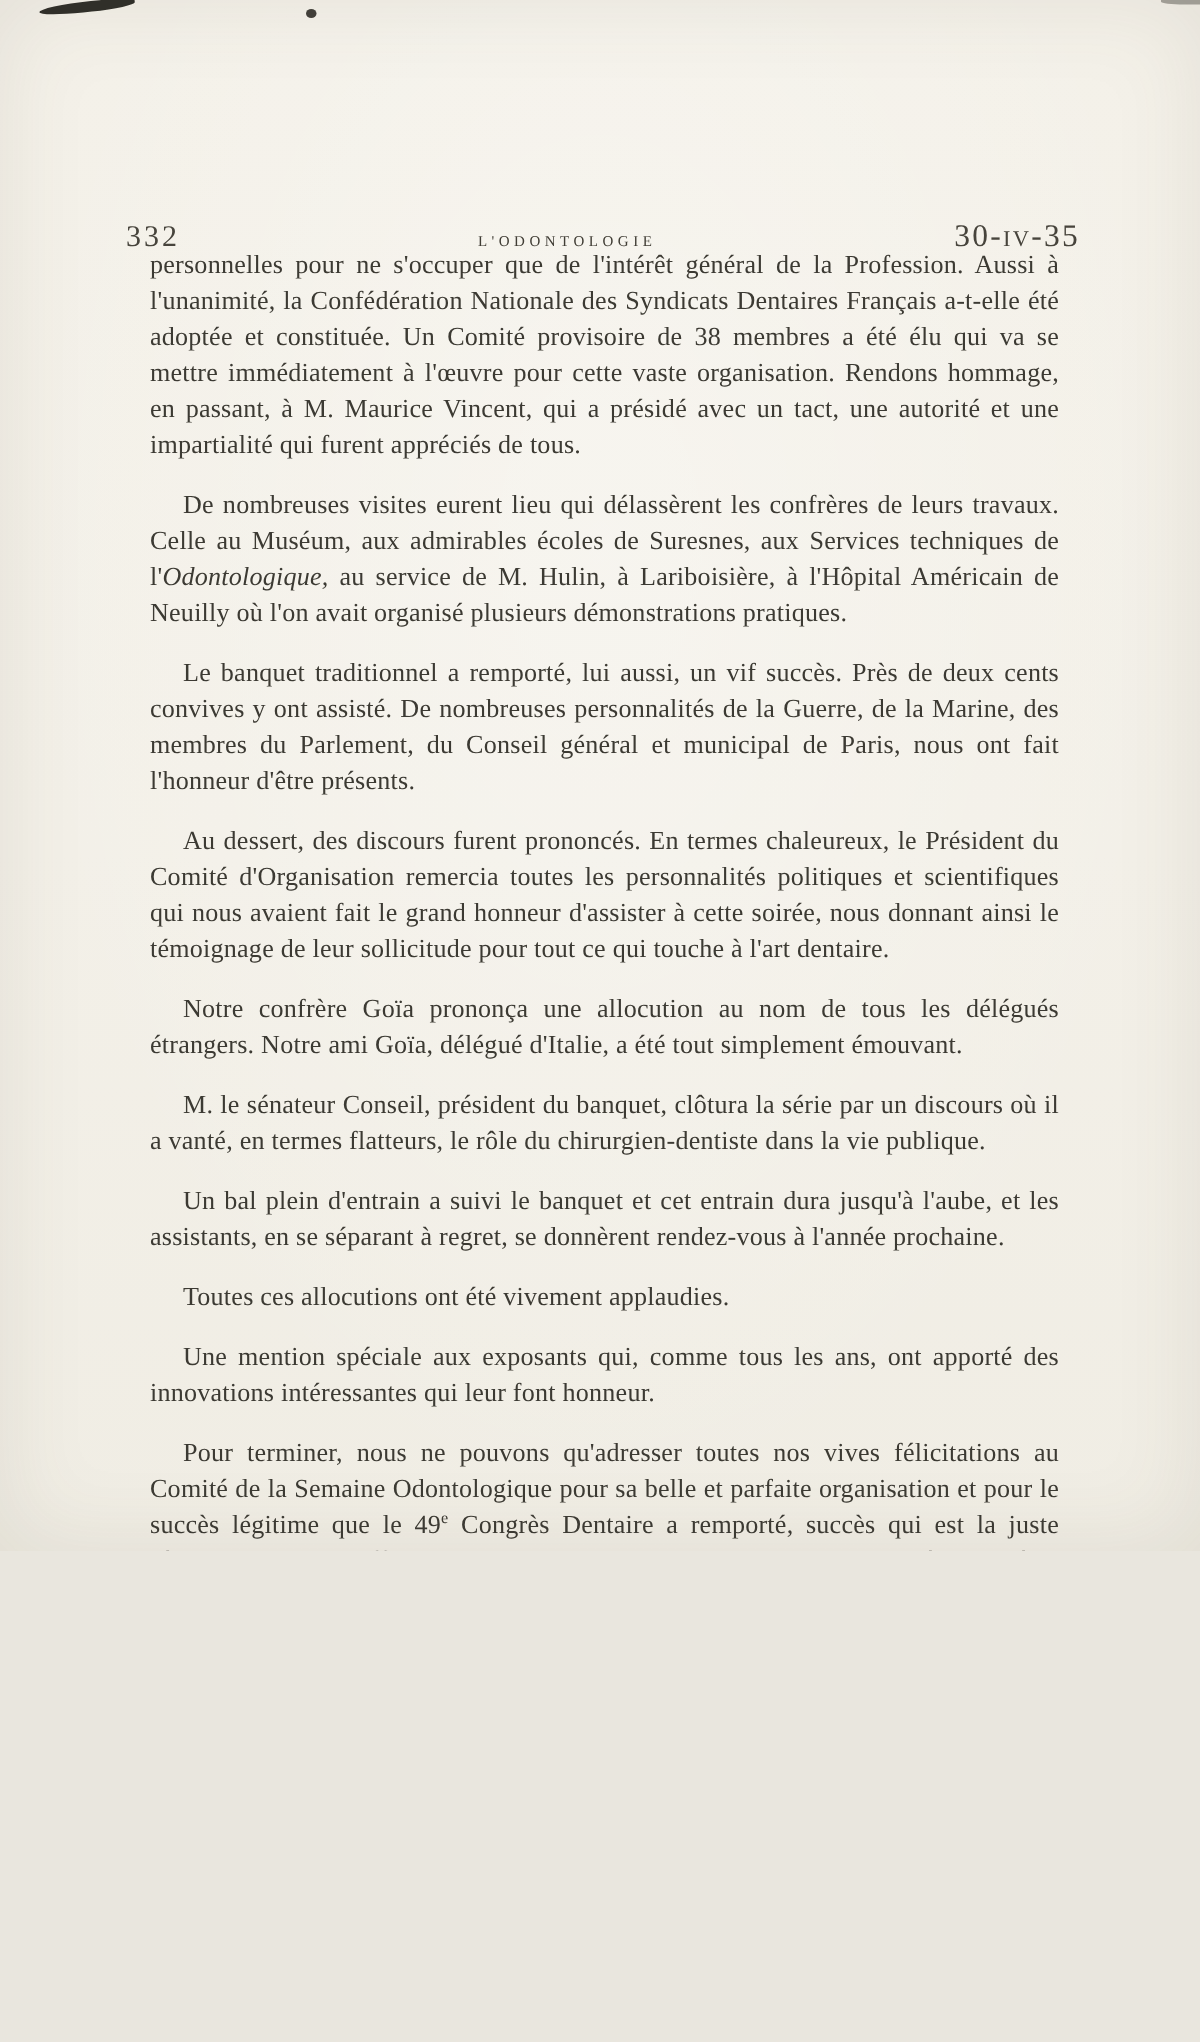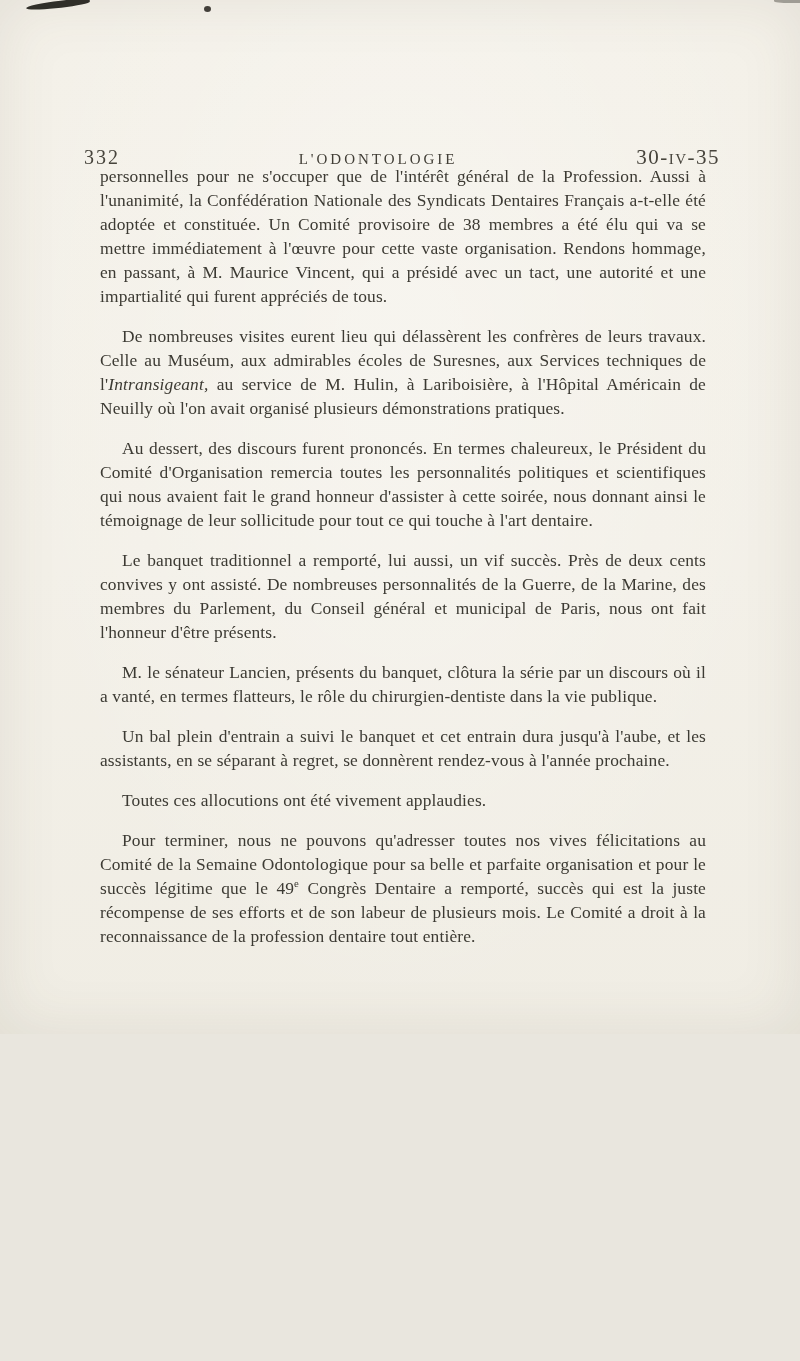--- a/index.html
+++ b/index.html
@@ -48,21 +48,21 @@
     display: flex;
     justify-content: space-between;
     align-items: baseline;
   }
   .page-number {
     font-size: 20px;
     letter-spacing: 2px;
     color: #47443c;
   }
   .journal-title {
-    font-size: 15px;
+    font-size: 10px;
     letter-spacing: 3px;
     color: #403d35;
   }
   .issue-date {
     font-size: 21px;
     letter-spacing: 1.5px;
     font-variant: small-caps;
     color: #47443c;
     margin-top: 39px;
   }
@@ -104,22 +104,24 @@
   <div class="artifact artifact-corner"></div>
 
   <header class="running-head">
     <span class="page-number">332</span>
     <span class="journal-title">L'ODONTOLOGIE</span>
     <span class="issue-date">30-iv-35</span>
   </header>
 
   <main class="body-text">
       <p><span>personnelles pour ne s'occuper que de l'intérêt général de la Profession. Aussi à l'unanimité, la Confédération Nationale des Syndicats Dentaires Français a-t-elle été adoptée et constituée. Un Comité provisoire de 38 membres a été élu qui va se mettre immédiatement à l'œuvre pour cette vaste organisation. Rendons hommage, en passant, à M. Maurice Vincent, qui a présidé avec un tact, une autorité et une impartialité qui furent appréciés de tous.</span></p>
-      <p><span>De nombreuses visites eurent lieu qui délassèrent les confrères de leurs travaux. Celle au Muséum, aux admirables écoles de Suresnes, aux Services techniques de l'</span><i>Intransigeant,</i><span> au service de M. Hulin, à Lariboisière, à l'Hôpital Américain de Neuilly où l'on avait organisé plusieurs démonstrations pratiques.</span></p>
+      <p><span>De nombreuses visites eurent lieu qui délassèrent les confrères de leurs travaux. Celle au Muséum, aux admirables écoles de Suresnes, aux Services techniques de l'</span><i>Odontologique,</i><span> au service de M. Hulin, à Lariboisière, à l'Hôpital Américain de Neuilly où l'on avait organisé plusieurs démonstrations pratiques.</span></p>
+      <p><span>Le banquet traditionnel a remporté, lui aussi, un vif succès. Près de deux cents convives y ont assisté. De nombreuses personnalités de la Guerre, de la Marine, des membres du Parlement, du Conseil général et municipal de Paris, nous ont fait l'honneur d'être présents.</span></p>
       <p><span>Au dessert, des discours furent prononcés. En termes chaleureux, le Président du Comité d'Organisation remercia toutes les personnalités politiques et scientifiques qui nous avaient fait le grand honneur d'assister à cette soirée, nous donnant ainsi le témoignage de leur sollicitude pour tout ce qui touche à l'art dentaire.</span></p>
-      <p><span>Le banquet traditionnel a remporté, lui aussi, un vif succès. Près de deux cents convives y ont assisté. De nombreuses personnalités de la Guerre, de la Marine, des membres du Parlement, du Conseil général et municipal de Paris, nous ont fait l'honneur d'être présents.</span></p>
-      <p><span>M. le sénateur Lancien, présents du banquet, clôtura la série par un discours où il a vanté, en termes flatteurs, le rôle du chirurgien-dentiste dans la vie publique.</span></p>
+      <p><span>Notre confrère Goïa prononça une allocution au nom de tous les délégués étrangers. Notre ami Goïa, délégué d'Italie, a été tout simplement émouvant.</span></p>
+      <p><span>M. le sénateur Conseil, président du banquet, clôtura la série par un discours où il a vanté, en termes flatteurs, le rôle du chirurgien-dentiste dans la vie publique.</span></p>
       <p><span>Un bal plein d'entrain a suivi le banquet et cet entrain dura jusqu'à l'aube, et les assistants, en se séparant à regret, se donnèrent rendez-vous à l'année prochaine.</span></p>
       <p><span>Toutes ces allocutions ont été vivement applaudies.</span></p>
+      <p><span>Une mention spéciale aux exposants qui, comme tous les ans, ont apporté des innovations intéressantes qui leur font honneur.</span></p>
       <p><span>Pour terminer, nous ne pouvons qu'adresser toutes nos vives félicitations au Comité de la Semaine Odontologique pour sa belle et parfaite organisation et pour le succès légitime que le 49</span><sup>e</sup><span> Congrès Dentaire a remporté, succès qui est la juste récompense de ses efforts et de son labeur de plusieurs mois. Le Comité a droit à la reconnaissance de la profession dentaire tout entière.</span></p>
     </main>
 
 </div>
 
 </body></html>

